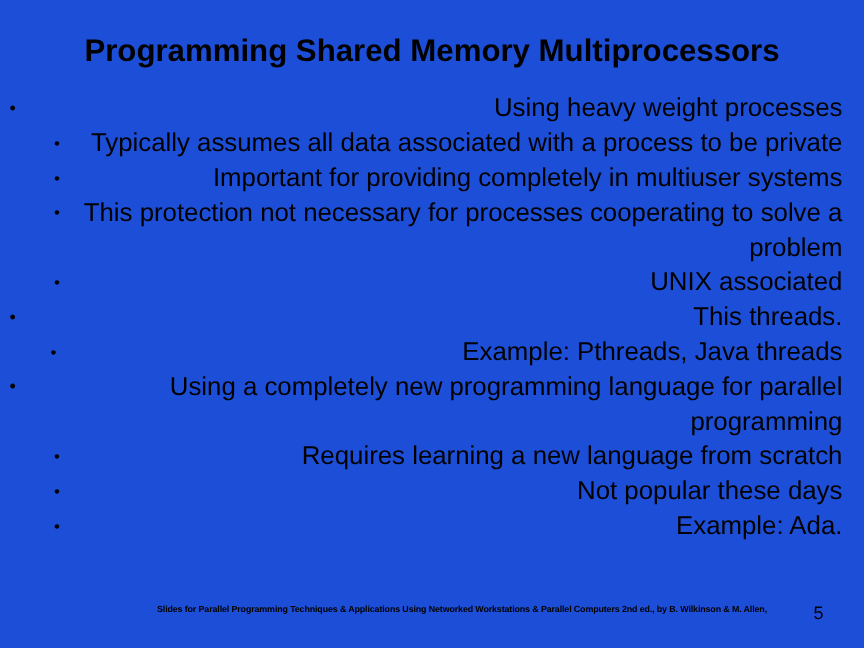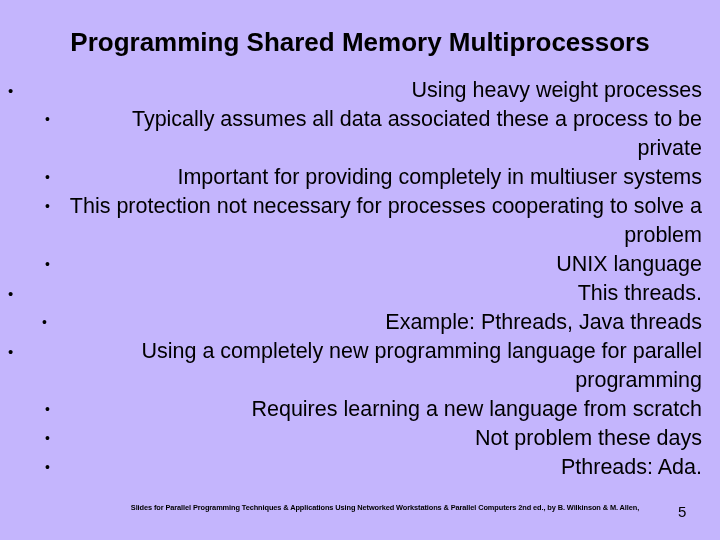--- a/index.html
+++ b/index.html
@@ -16,21 +16,21 @@
     color: #000000;
     -webkit-font-smoothing: none;
   }
 
   #slide {
     position: absolute;
     left: 0;
     top: 0;
     width: 720px;
     height: 540px;
-    background: #c4b5fd;
+    background: #1d4ed8;
   }
 
   
   #slide-title {
     position: absolute;
     left: 0;
     top: 27px;
     width: 720px;
     text-align: center;
     font-size: 26px;
@@ -113,36 +113,36 @@
 
   <div id="body">
 
     <div class="bullet-row lvl1">
       <span class="bullet-mark">•</span>
       <span class="bullet-text">Using heavy weight processes</span>
     </div>
 
     <div class="bullet-row lvl2">
       <span class="bullet-mark">•</span>
-      <span class="bullet-text">Typically assumes all data associated these a process to be private</span>
+      <span class="bullet-text">Typically assumes all data associated with a process to be private</span>
     </div>
 
     <div class="bullet-row lvl2">
       <span class="bullet-mark">•</span>
       <span class="bullet-text">Important for providing completely in multiuser systems</span>
     </div>
 
     <div class="bullet-row lvl2">
       <span class="bullet-mark">•</span>
       <span class="bullet-text">This protection not necessary for processes cooperating to solve a problem</span>
     </div>
 
     <div class="bullet-row lvl2">
       <span class="bullet-mark">•</span>
-      <span class="bullet-text">UNIX language</span>
+      <span class="bullet-text">UNIX associated</span>
     </div>
 
     <div class="bullet-row lvl1">
       <span class="bullet-mark">•</span>
       <span class="bullet-text">This threads.</span>
     </div>
 
     <div class="bullet-row lvl2b">
       <span class="bullet-mark">•</span>
       <span class="bullet-text">Example: Pthreads, Java threads</span>
@@ -153,26 +153,26 @@
       <span class="bullet-text">Using a completely new programming language for parallel programming</span>
     </div>
 
     <div class="bullet-row lvl2">
       <span class="bullet-mark">•</span>
       <span class="bullet-text">Requires learning a new language from scratch</span>
     </div>
 
     <div class="bullet-row lvl2">
       <span class="bullet-mark">•</span>
-      <span class="bullet-text">Not problem these days</span>
+      <span class="bullet-text">Not popular these days</span>
     </div>
 
     <div class="bullet-row lvl2">
       <span class="bullet-mark">•</span>
-      <span class="bullet-text">Pthreads: Ada.</span>
+      <span class="bullet-text">Example: Ada.</span>
     </div>
 
   </div>
 
   <div id="footer">
     <span class="fline">Slides for Parallel Programming Techniques &amp; Applications Using Networked Workstations &amp; Parallel Computers 2nd ed., by B. Wilkinson &amp; M. Allen,</span>
   </div>
 
   <div id="page-number">5</div>
 

